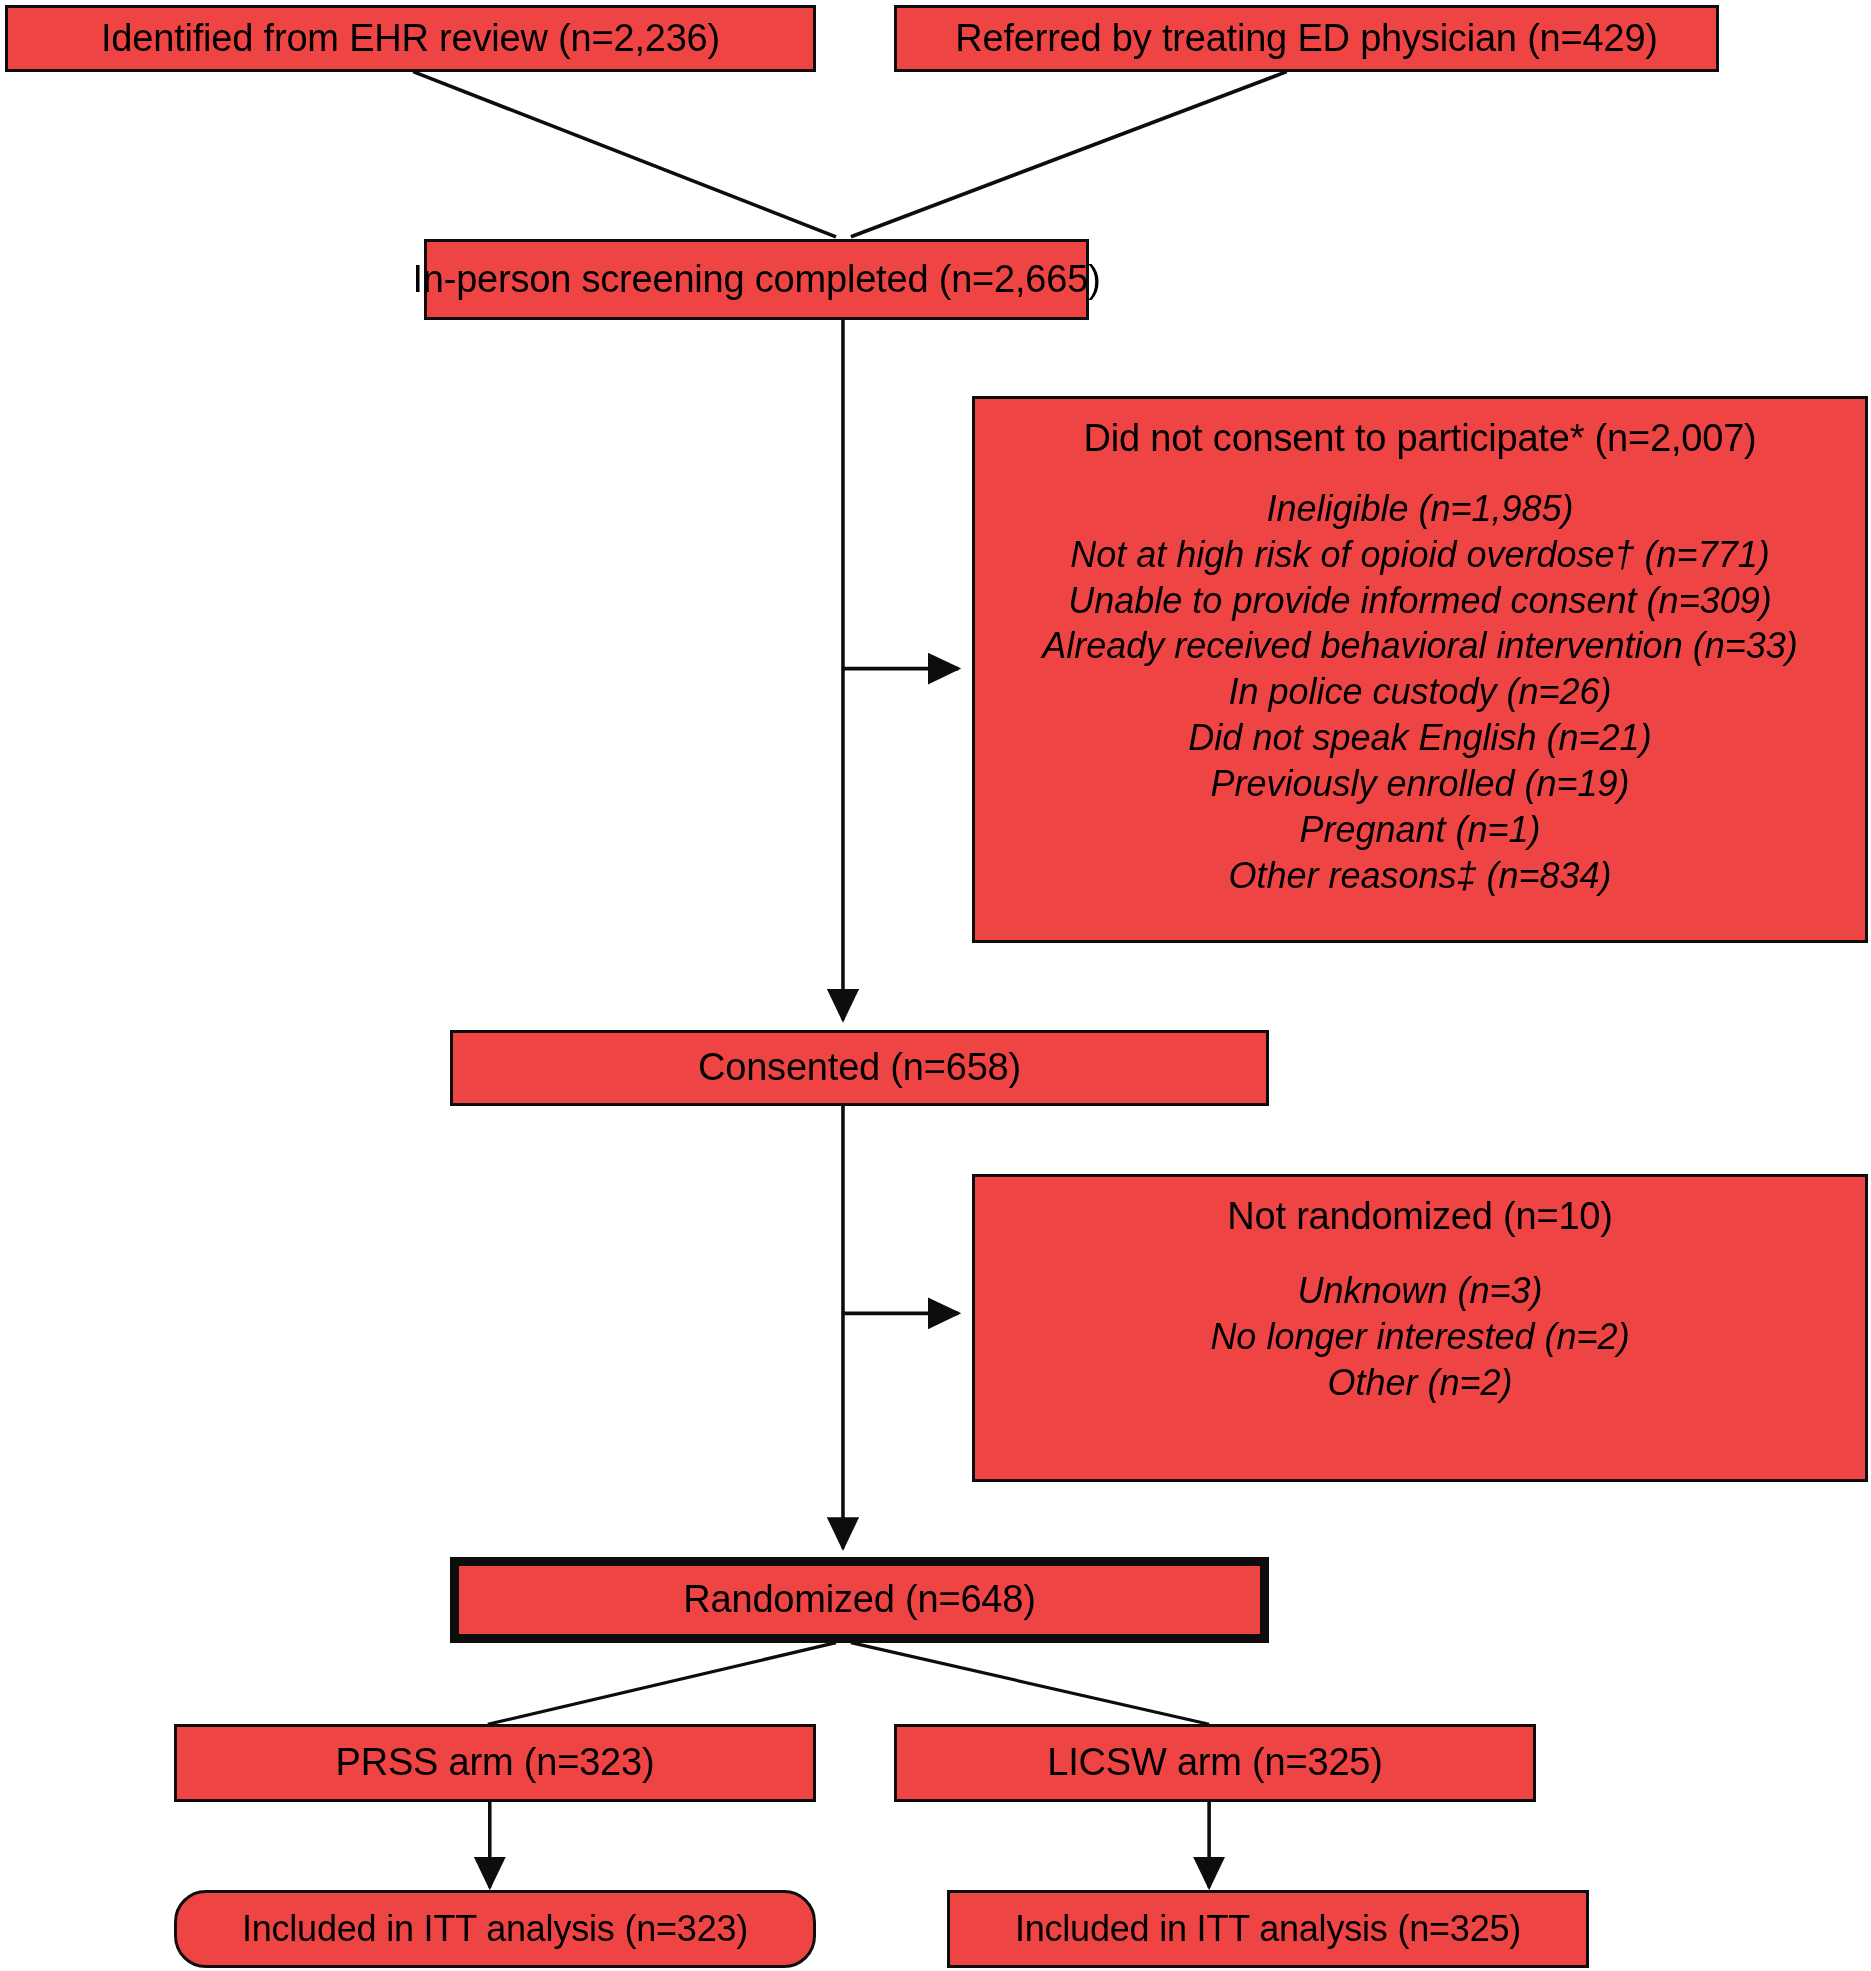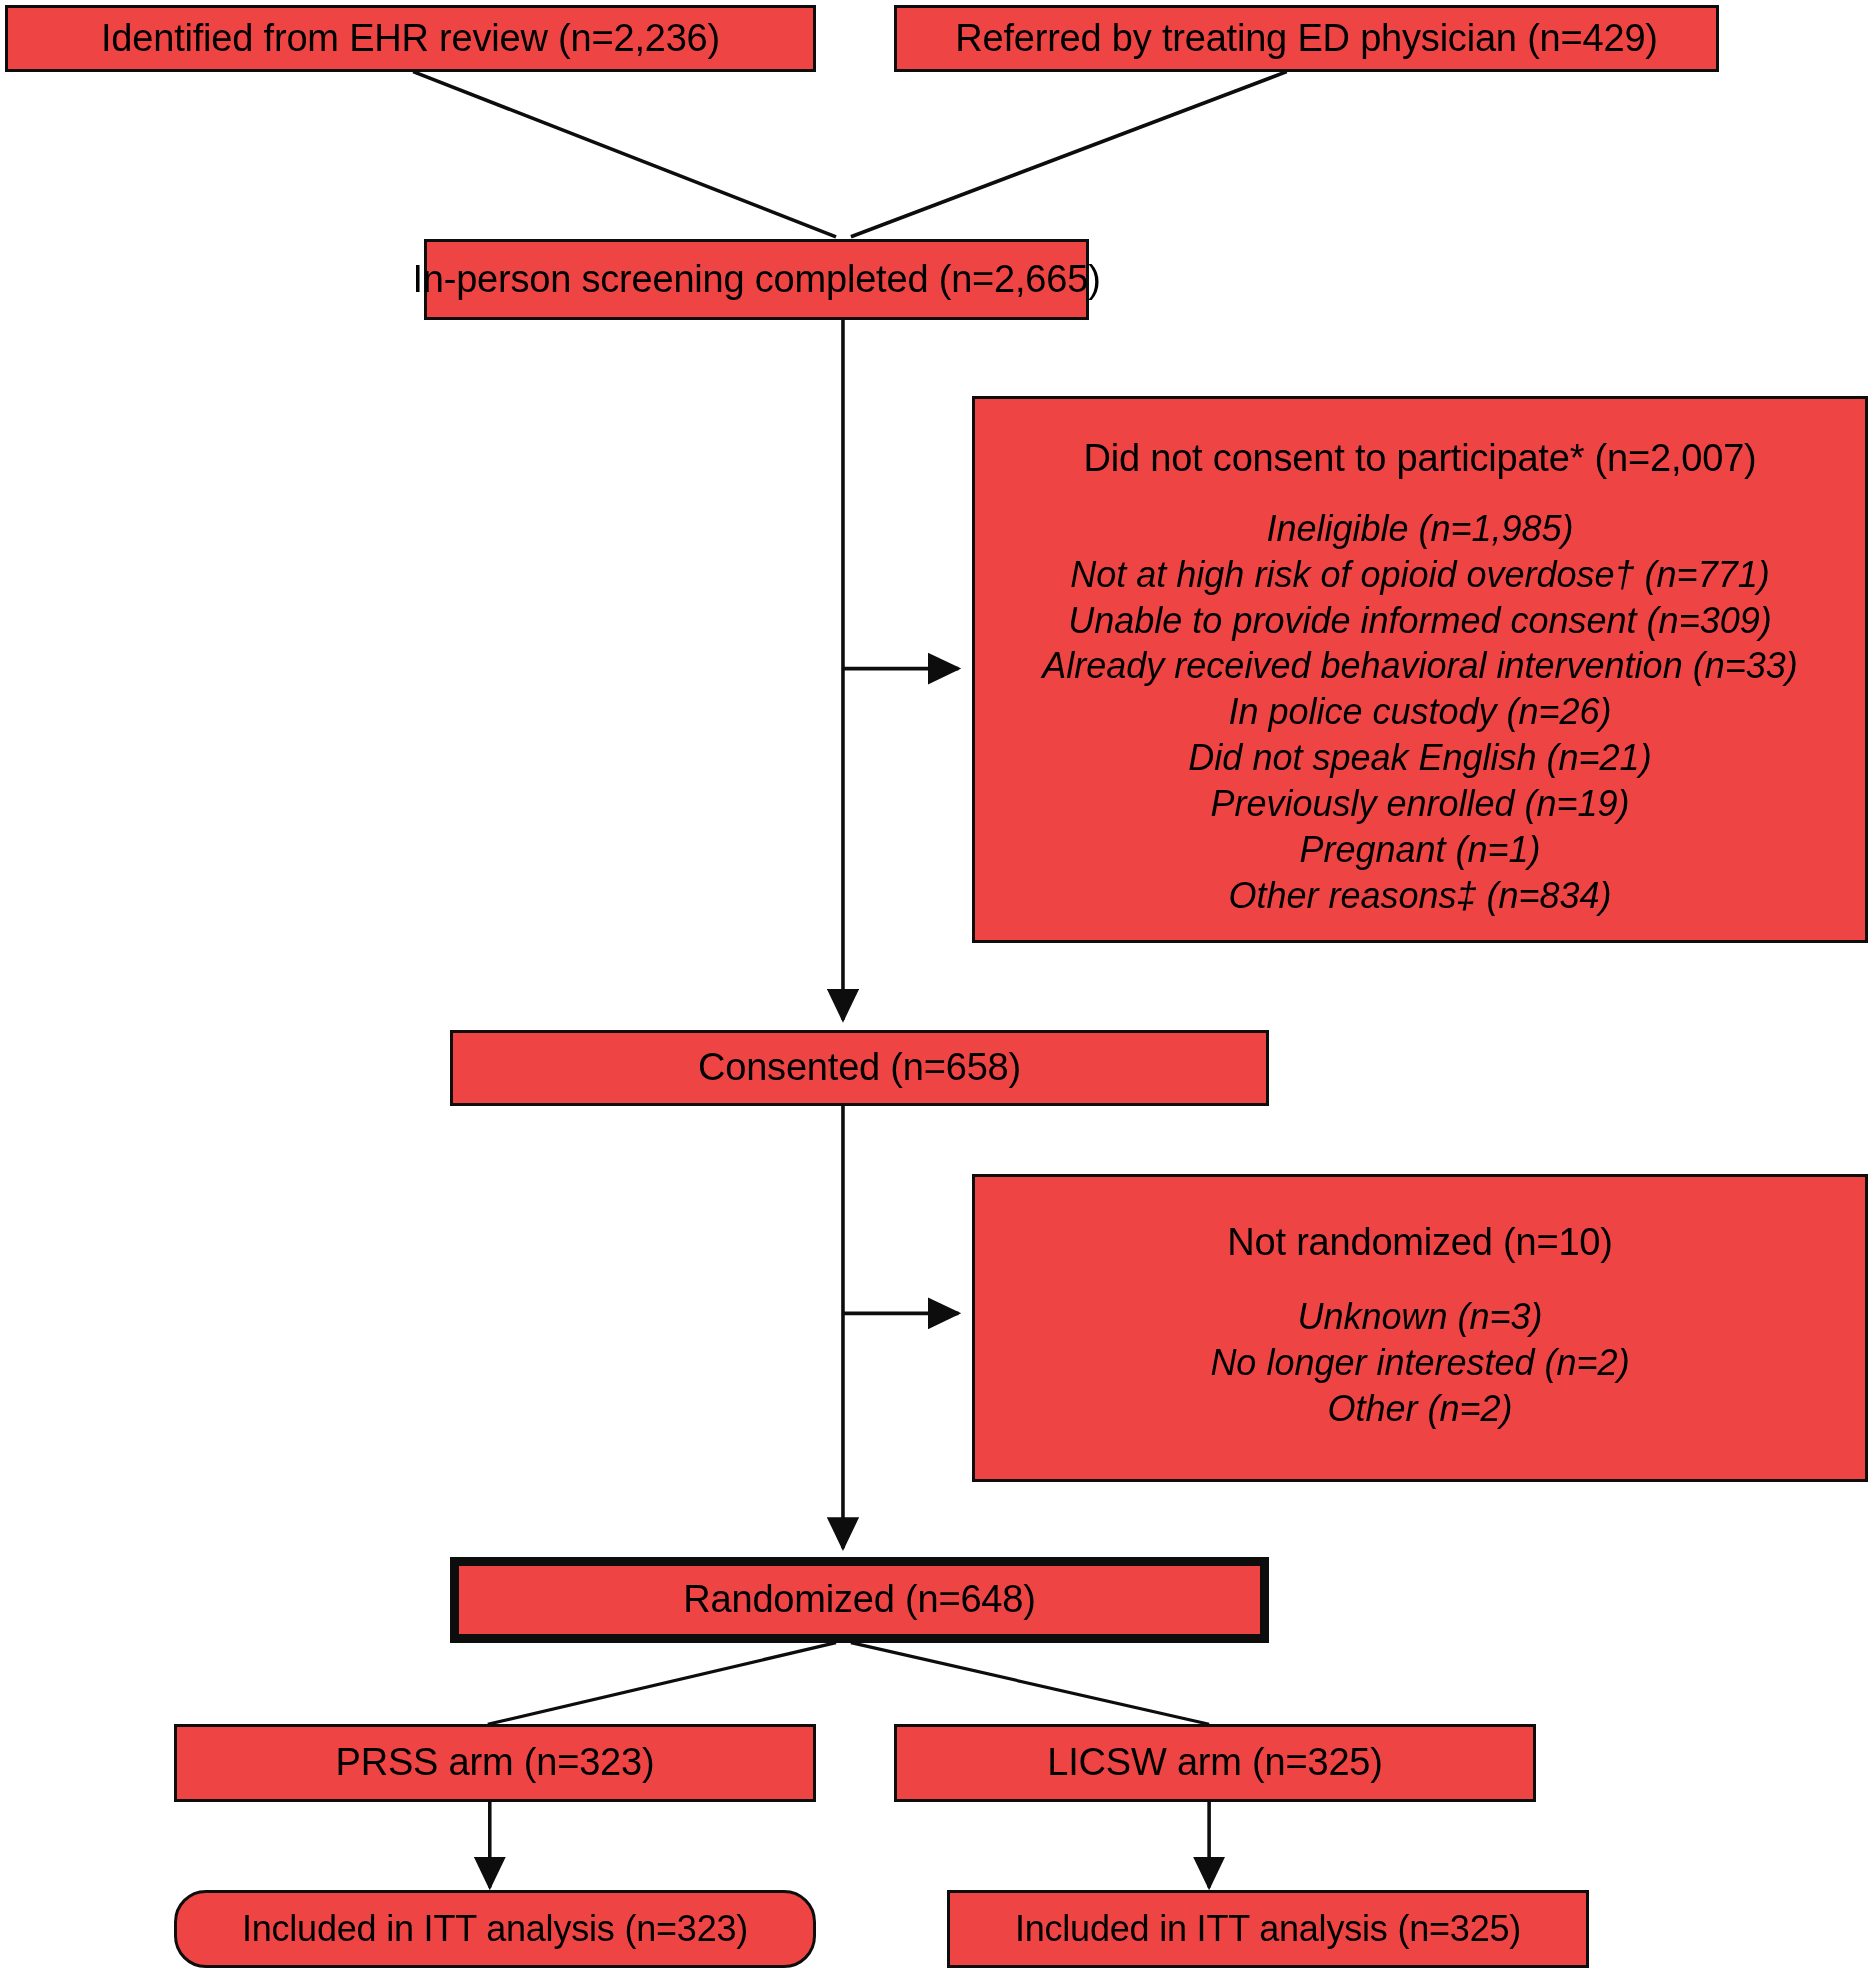--- a/index.html
+++ b/index.html
@@ -88,40 +88,40 @@
   </div>
 
   <div class="box" style="left:894px;top:5px;width:825px;height:67px;">
     <div class="box-title">Referred by treating ED physician (n=429)</div>
   </div>
 
   <div class="box" style="left:424px;top:239px;width:665px;height:81px;">
     <div class="box-title">In-person screening completed (n=2,665)</div>
   </div>
 
-  <div class="box" style="left:972px;top:396px;width:896px;height:547px;justify-content:flex-start;padding-top:38px;">
+  <div class="box" style="left:972px;top:396px;width:896px;height:547px;justify-content:flex-start;padding-top:18px;">
     <div class="box-title">Did not consent to participate* (n=2,007)</div>
     <div class="reason-list">
       <div class="reason">Ineligible (n=1,985)</div>
       <div class="reason">Not at high risk of opioid overdose† (n=771)</div>
       <div class="reason">Unable to provide informed consent (n=309)</div>
       <div class="reason">Already received behavioral intervention (n=33)</div>
       <div class="reason">In police custody (n=26)</div>
       <div class="reason">Did not speak English (n=21)</div>
       <div class="reason">Previously enrolled (n=19)</div>
       <div class="reason">Pregnant (n=1)</div>
       <div class="reason">Other reasons‡ (n=834)</div>
     </div>
   </div>
 
   <div class="box" style="left:450px;top:1030px;width:819px;height:76px;">
     <div class="box-title">Consented (n=658)</div>
   </div>
 
-  <div class="box" style="left:972px;top:1174px;width:896px;height:308px;justify-content:flex-start;padding-top:44px;">
+  <div class="box" style="left:972px;top:1174px;width:896px;height:308px;justify-content:flex-start;padding-top:18px;">
     <div class="box-title">Not randomized (n=10)</div>
     <div class="reason-list tight">
       <div class="reason">Unknown (n=3)</div>
       <div class="reason">No longer interested (n=2)</div>
       <div class="reason">Other (n=2)</div>
     </div>
   </div>
 
   <div class="box thick" style="left:450px;top:1557px;width:819px;height:86px;">
     <div class="box-title">Randomized (n=648)</div>

